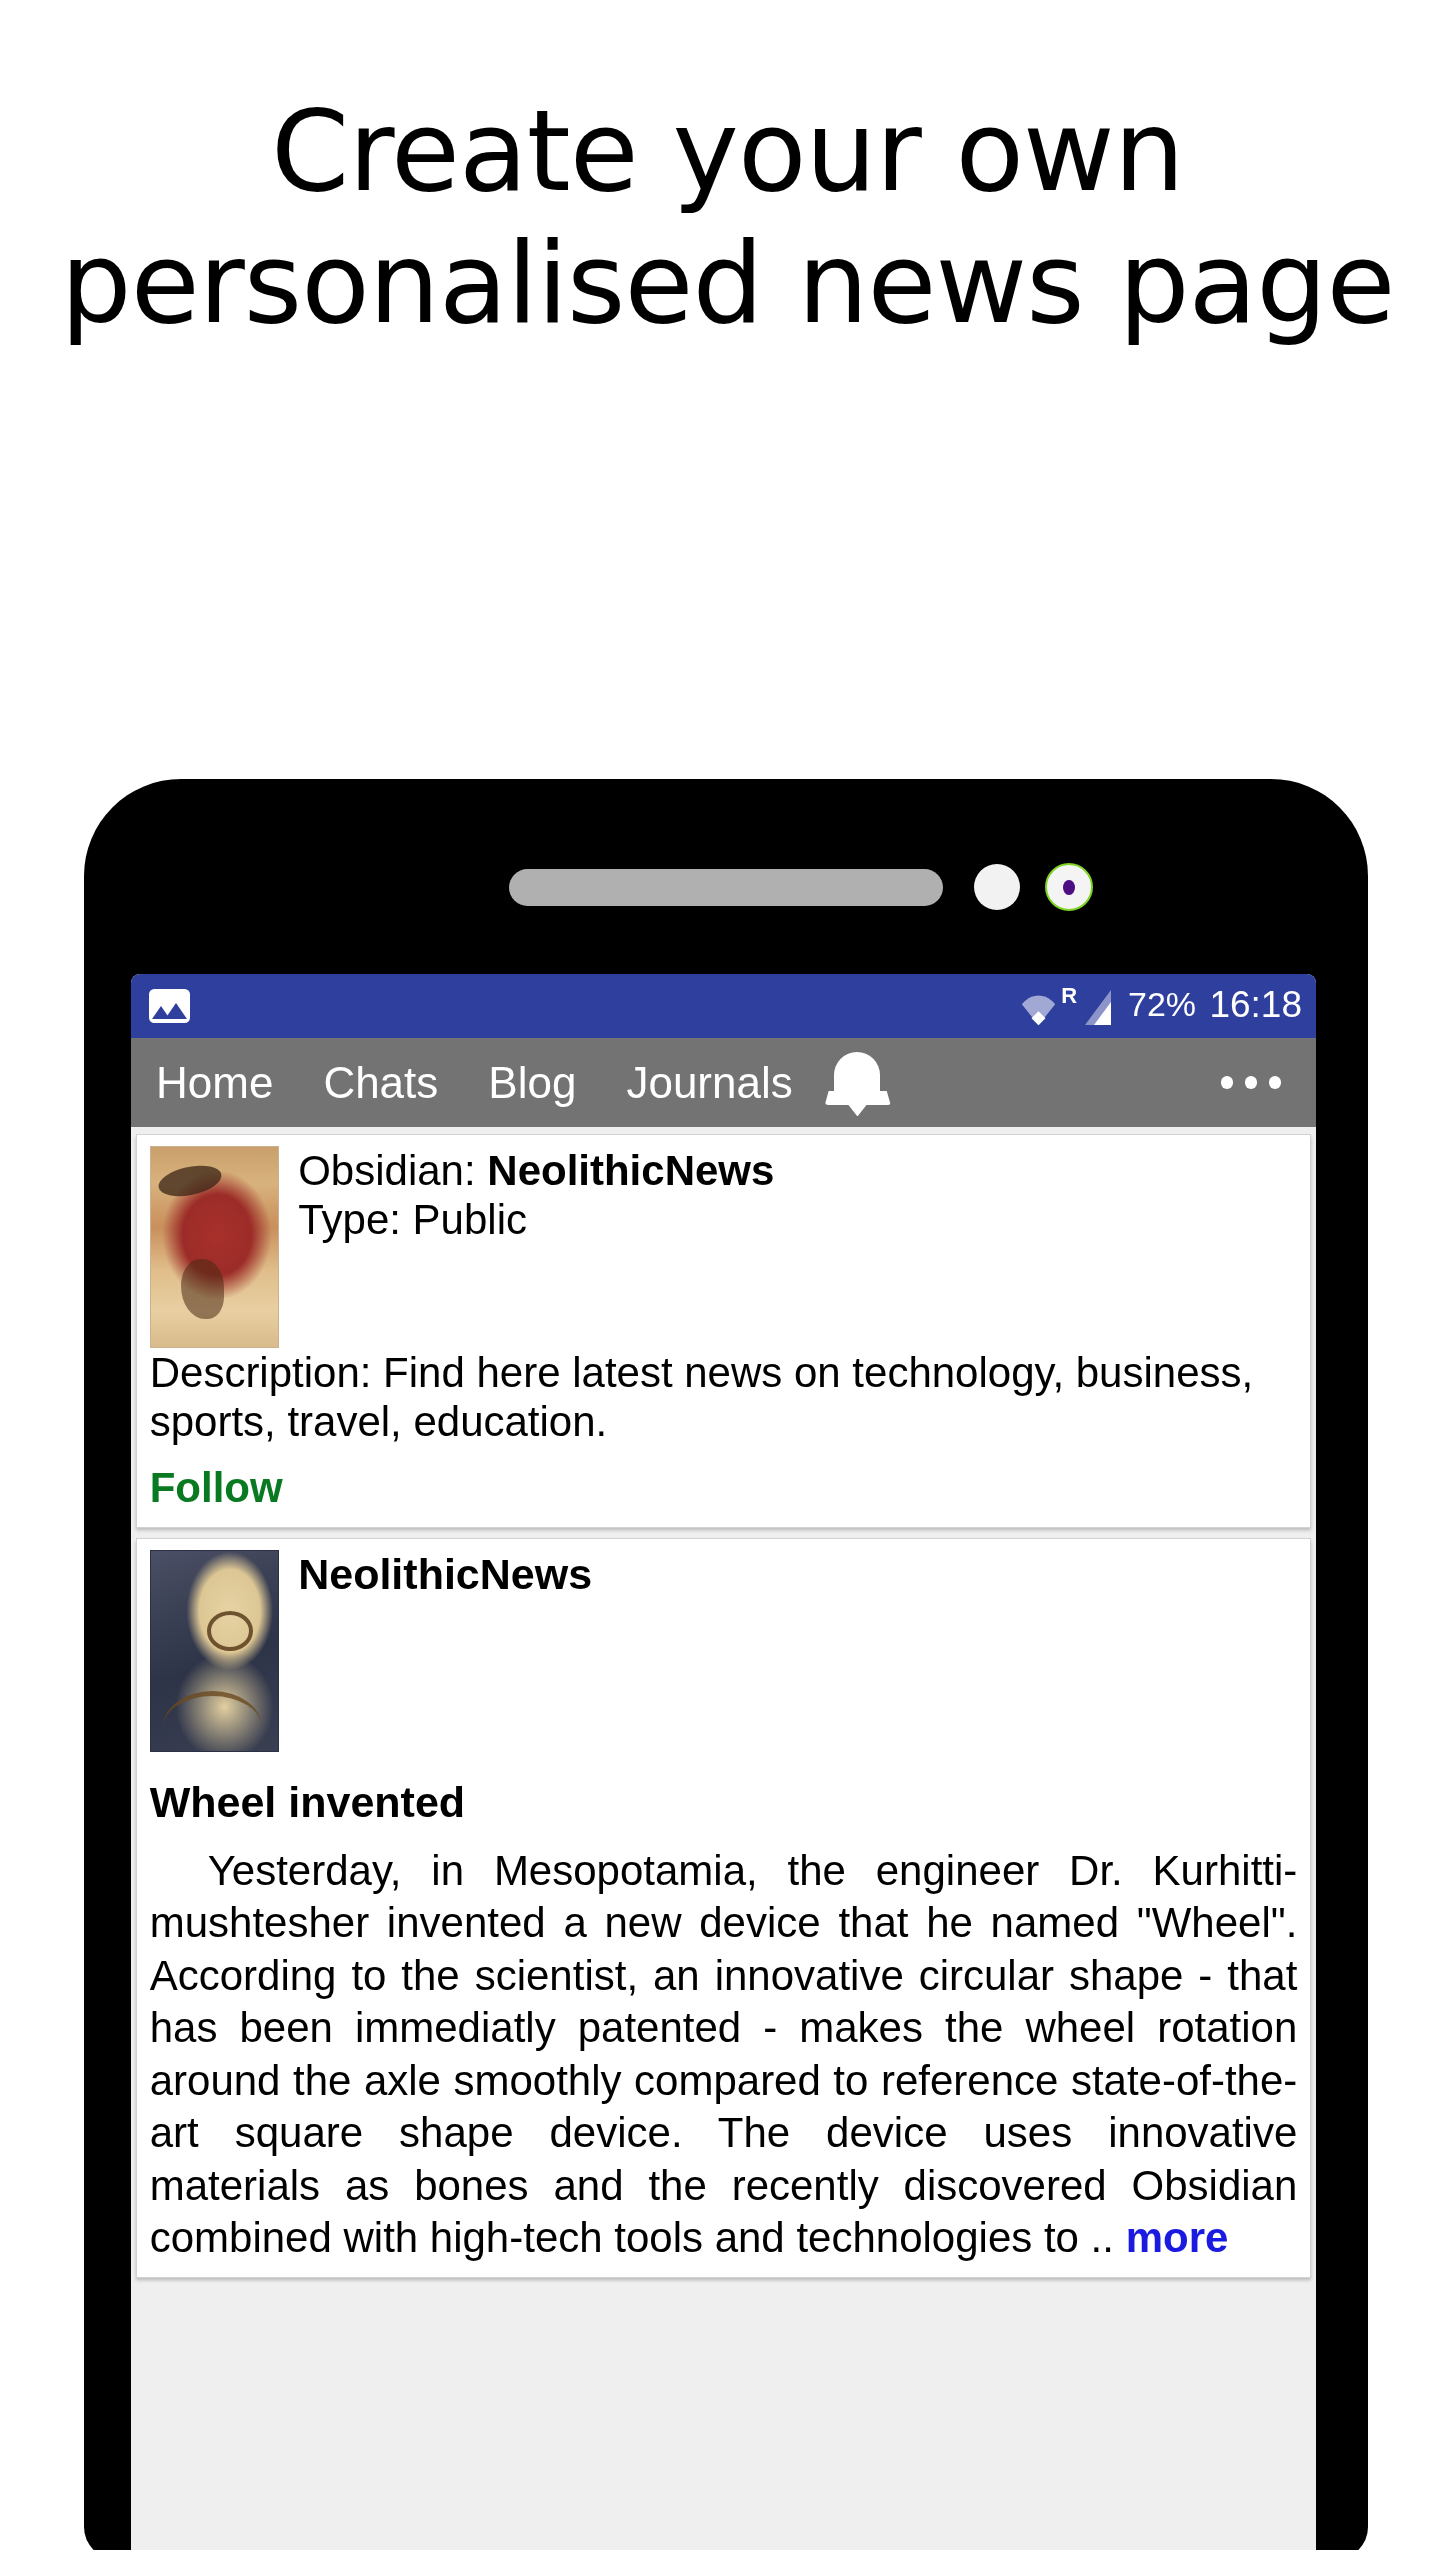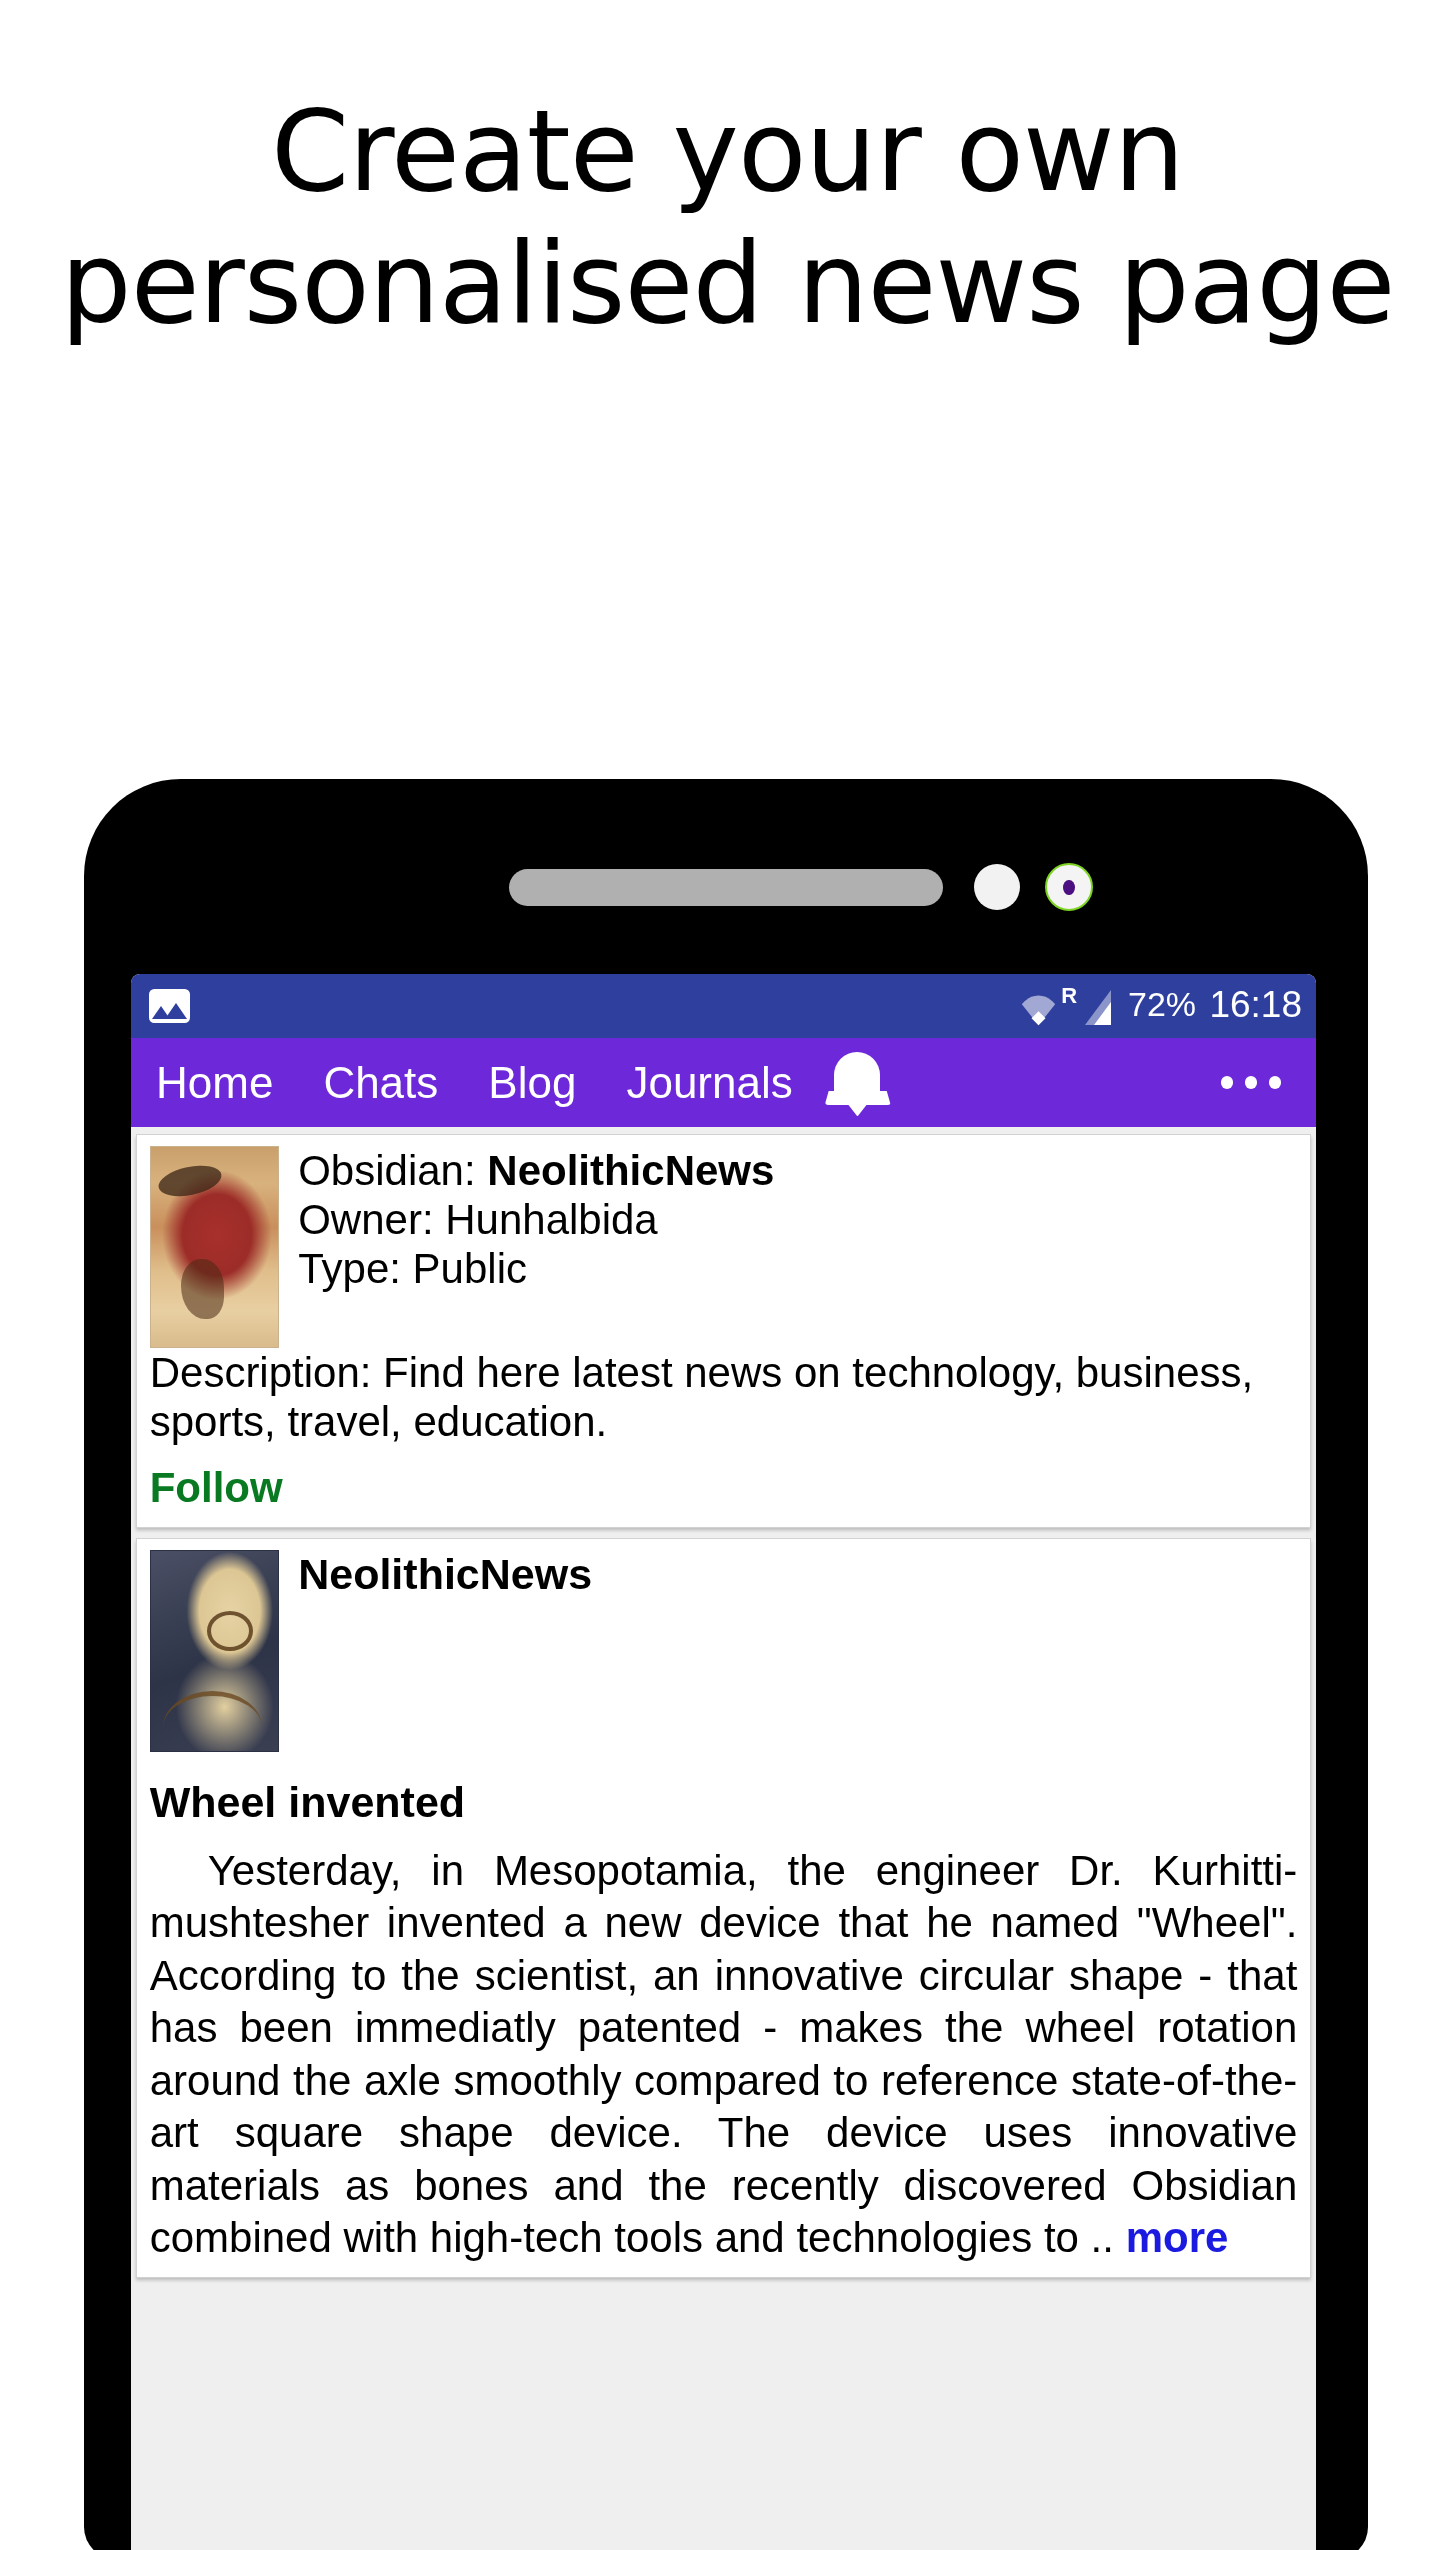--- a/index.html
+++ b/index.html
@@ -172,21 +172,21 @@
     font-size: 37px;
     font-weight: 400;
     line-height: 1;
     margin-bottom: 3.5px;
     margin-left: 5.3px;
   }
 
   
   .navbar {
     height: 89px;
-    background: #6d28d9;
+    background: #737373;
     display: flex;
     align-items: center;
     padding: 0 21px 0 25px;
     gap: 0;
   }
   .nav-tab {
     color: #ffffff;
     font-size: 44px;
     line-height: 1;
     padding: 0 25px;
@@ -428,21 +428,20 @@
       </div>
     </div>
 
     <div class="feed">
 
       <div class="card">
         <div class="journal-top">
           <div class="journal-thumb"></div>
           <div class="journal-lines">
             <div class="jline"><span>Obsidian:</span> <b>NeolithicNews</b></div>
-            <div class="jline">Owner: Hunhalbida</div>
             <div class="jline">Type: Public</div>
           </div>
         </div>
         <div class="journal-desc">Description: Find here latest news on technology, business, sports, travel, education.</div>
         <div class="follow-link">Follow</div>
       </div>
 
       <div class="card">
         <div class="post-top">
           <div class="post-avatar"></div>

